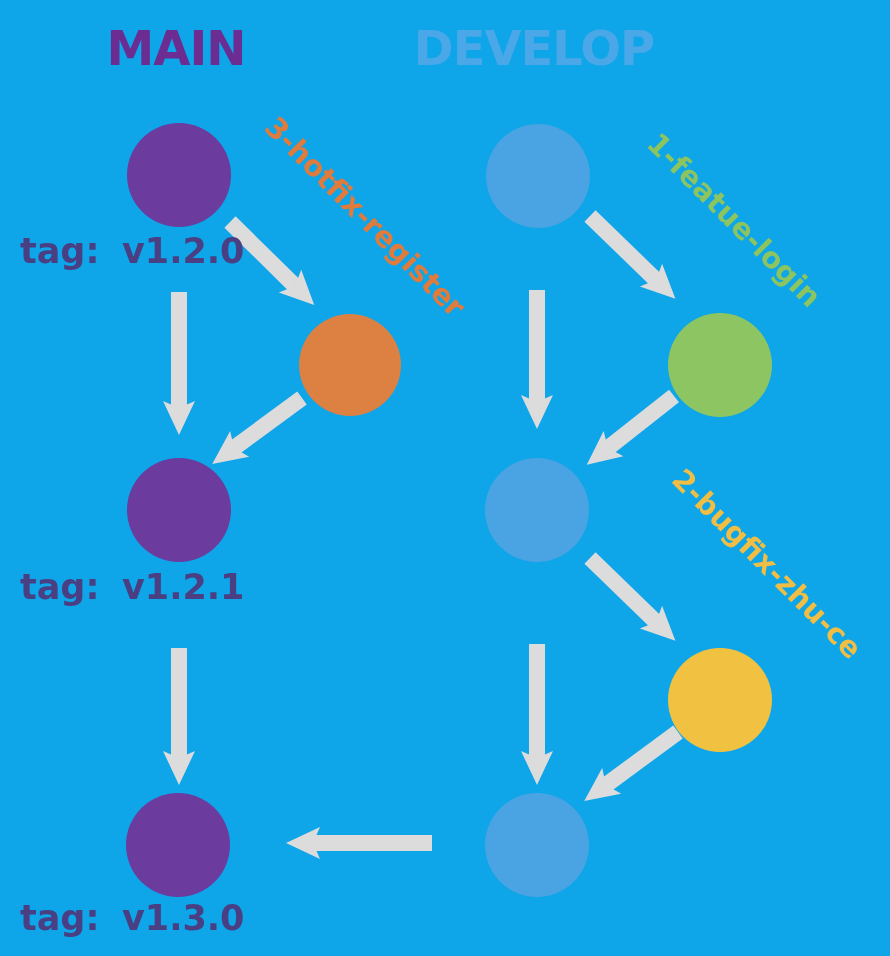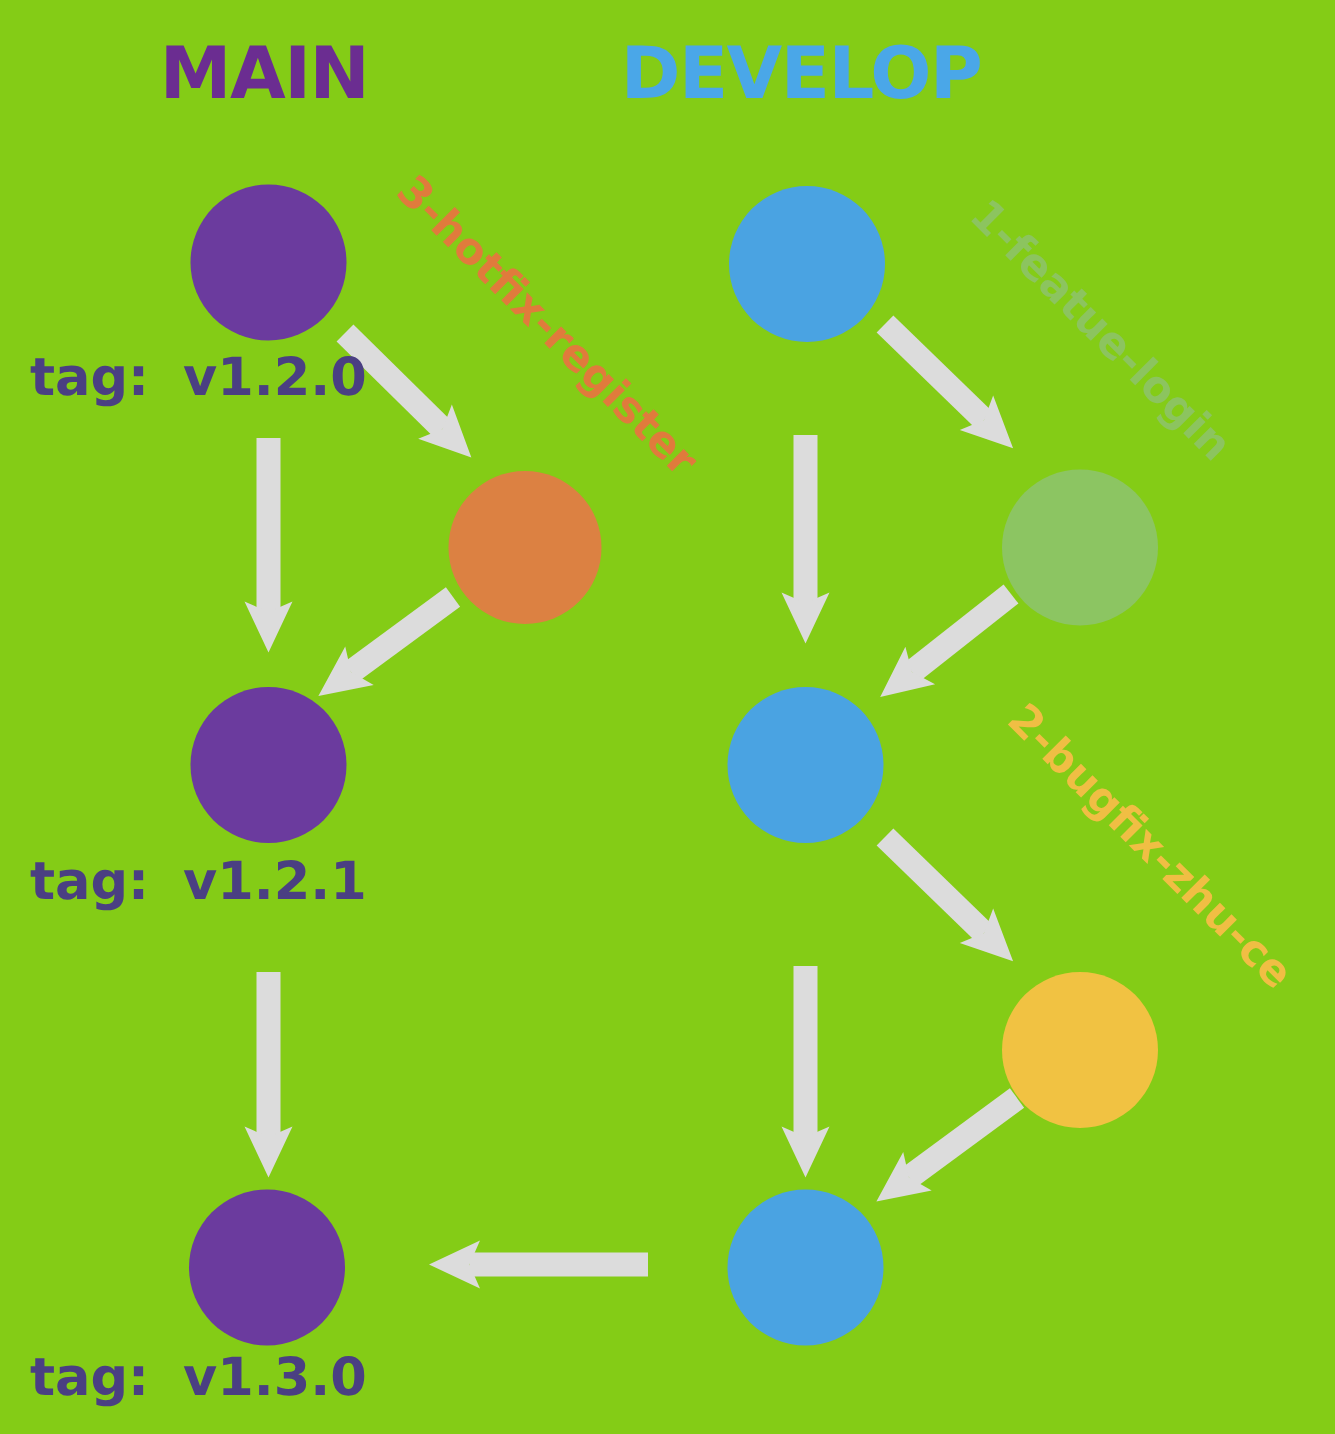--- a/index.html
+++ b/index.html
@@ -4,21 +4,21 @@
 <style>
   html, body {
     margin: 0;
     padding: 0;
     background: #ffffff;
   }
   #stage {
     position: relative;
     width: 890px;
     height: 956px;
-    background: #84cc16;
+    background: #0ea5e9;
     overflow: hidden;
     font-family: "DejaVu Sans", sans-serif;
   }
   svg text {
     font-family: "DejaVu Sans", sans-serif;
     font-weight: bold;
   }
   .branch-title   { font-size: 48px; letter-spacing: -1px; }
   .tag-text       { font-size: 35px; }
   .feature-label  { font-size: 29px; }

